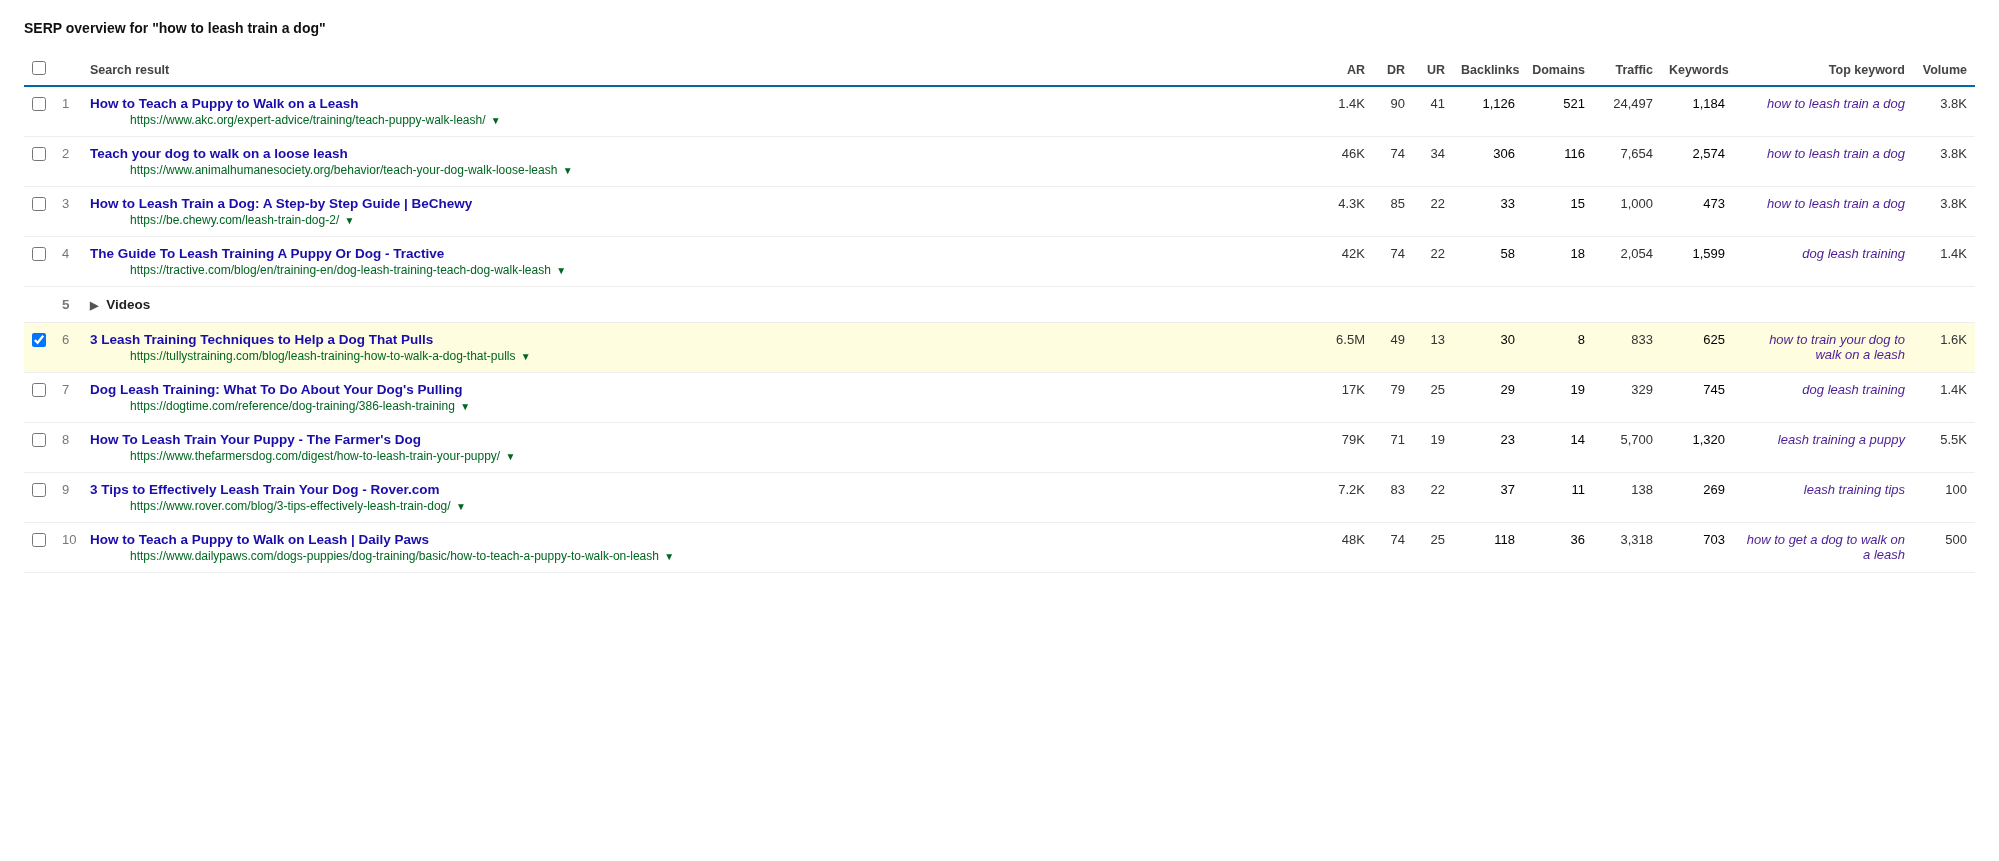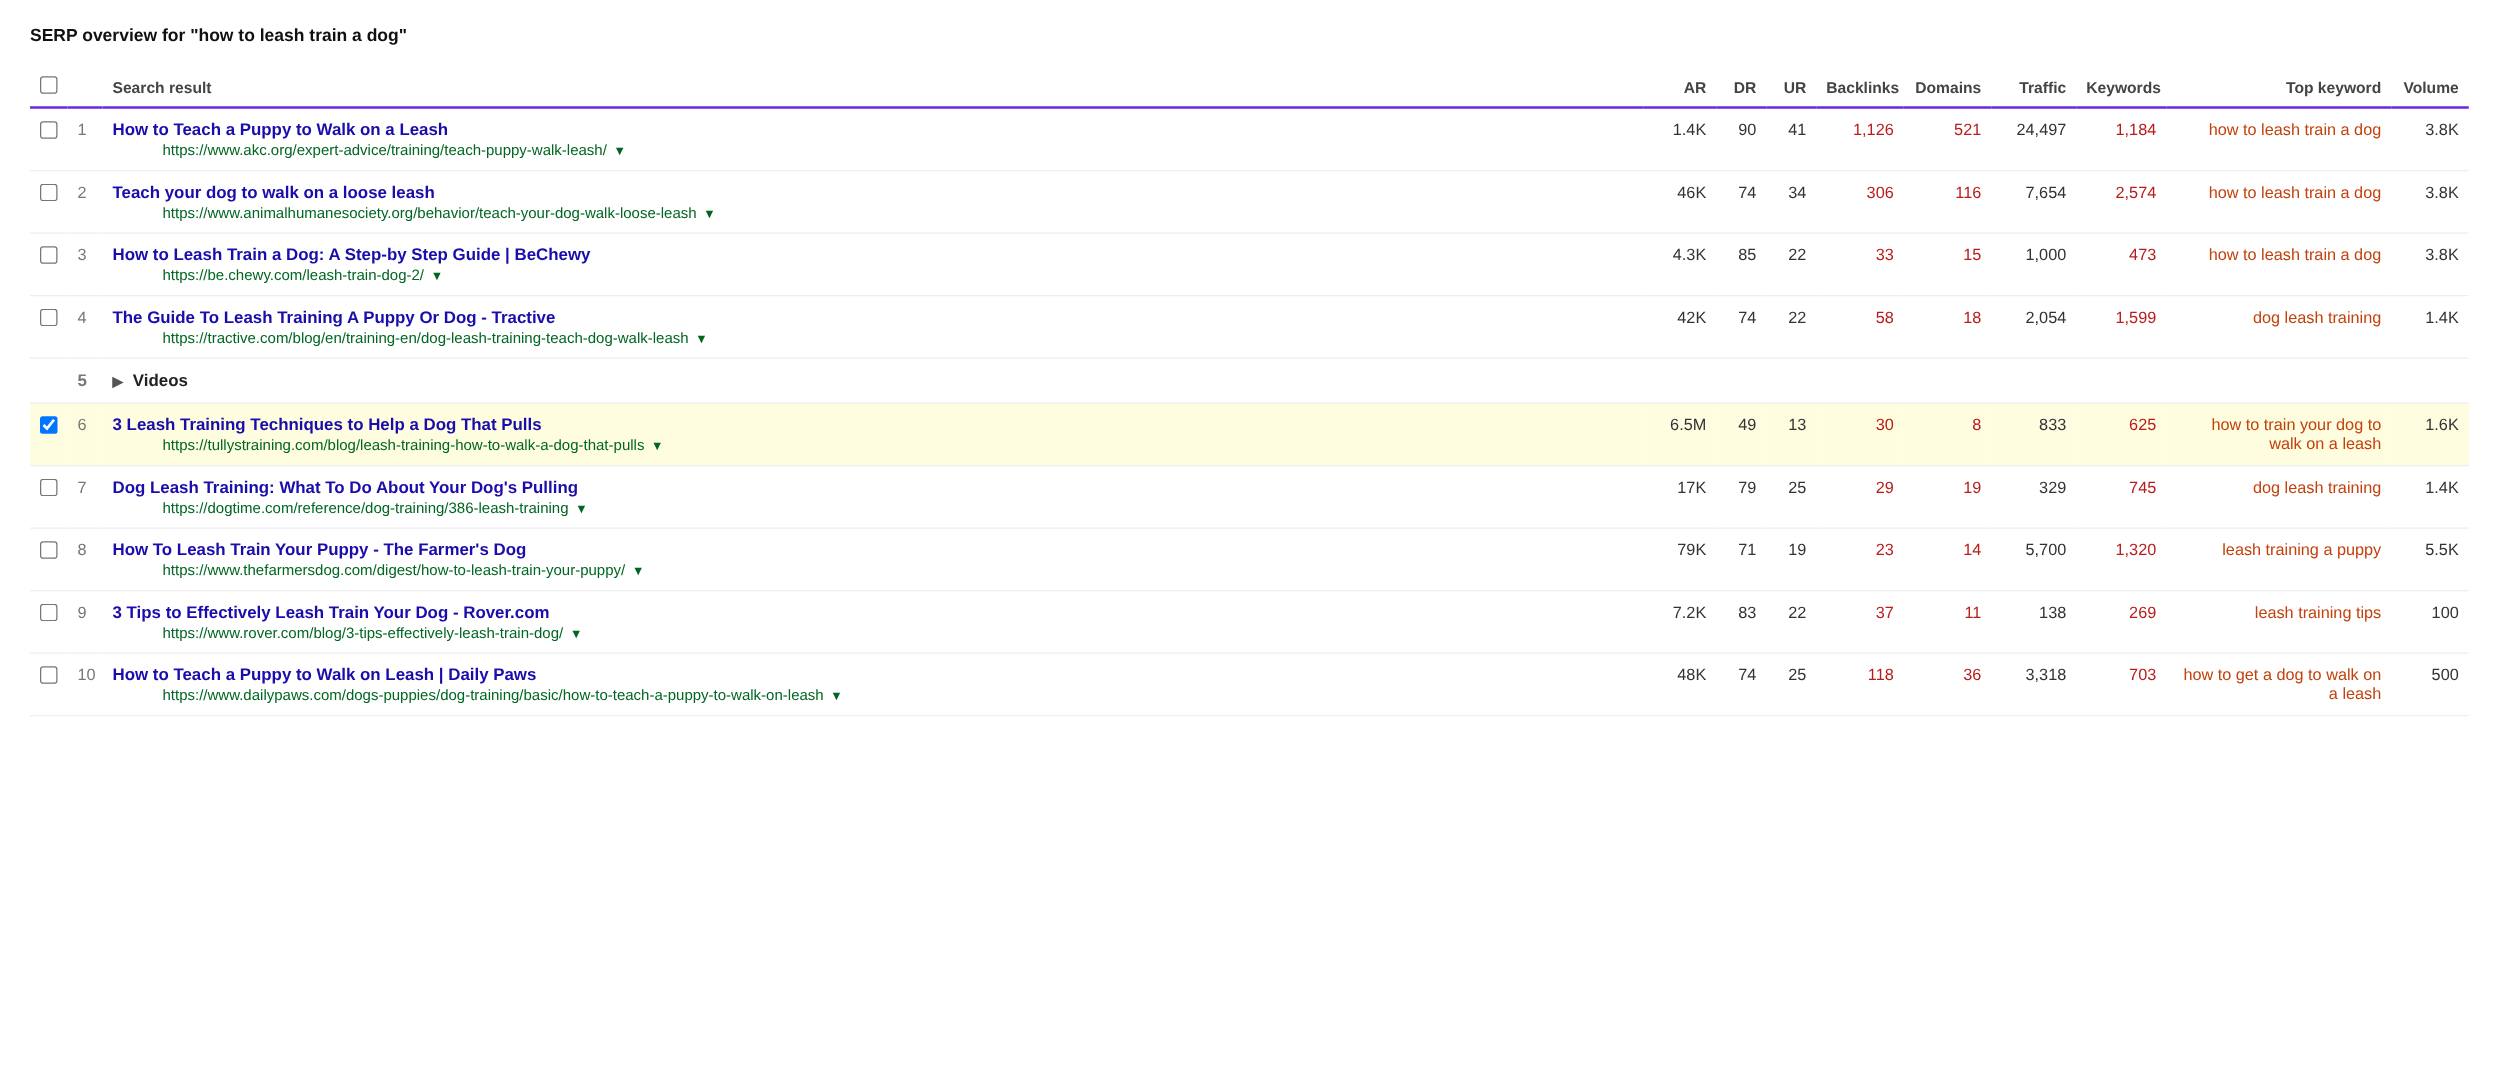--- a/index.html
+++ b/index.html
@@ -33,21 +33,21 @@
     col.col-kw    { width: 72px; }
     col.col-topkw { width: 180px; }
     col.col-vol   { width: 62px; }
 
     thead tr th {
       padding: 7px 8px;
       text-align: right;
       font-weight: 600;
       font-size: 12.5px;
       color: #444;
-      border-bottom: 2px solid #6d28d9;
+      border-bottom: 2px solid #0369a1;
       white-space: nowrap;
     }
     thead tr th.left-align {
       text-align: left;
     }
     tbody tr {
       border-bottom: 1px solid #eee;
     }
     tbody tr.highlighted {
       background: #fffde0;
@@ -87,26 +87,27 @@
     .check-cell {
       vertical-align: top;
       padding-top: 10px;
     }
     input[type="checkbox"] {
       width: 14px;
       height: 14px;
       cursor: pointer;
     }
     .blue-num {
-      color: #b91c1c;
+      color: #000000;
       text-decoration: none;
     }
     .top-kw-link {
-      color: #c2410c;
+      color: #4c1d95;
       text-decoration: none;
+      font-style: italic;
     }
     .videos-row td {
       padding: 10px 8px;
       font-size: 13.5px;
       font-weight: 600;
       color: #222;
     }
     .videos-row .triangle {
       margin-right: 4px;
       font-size: 11px;

